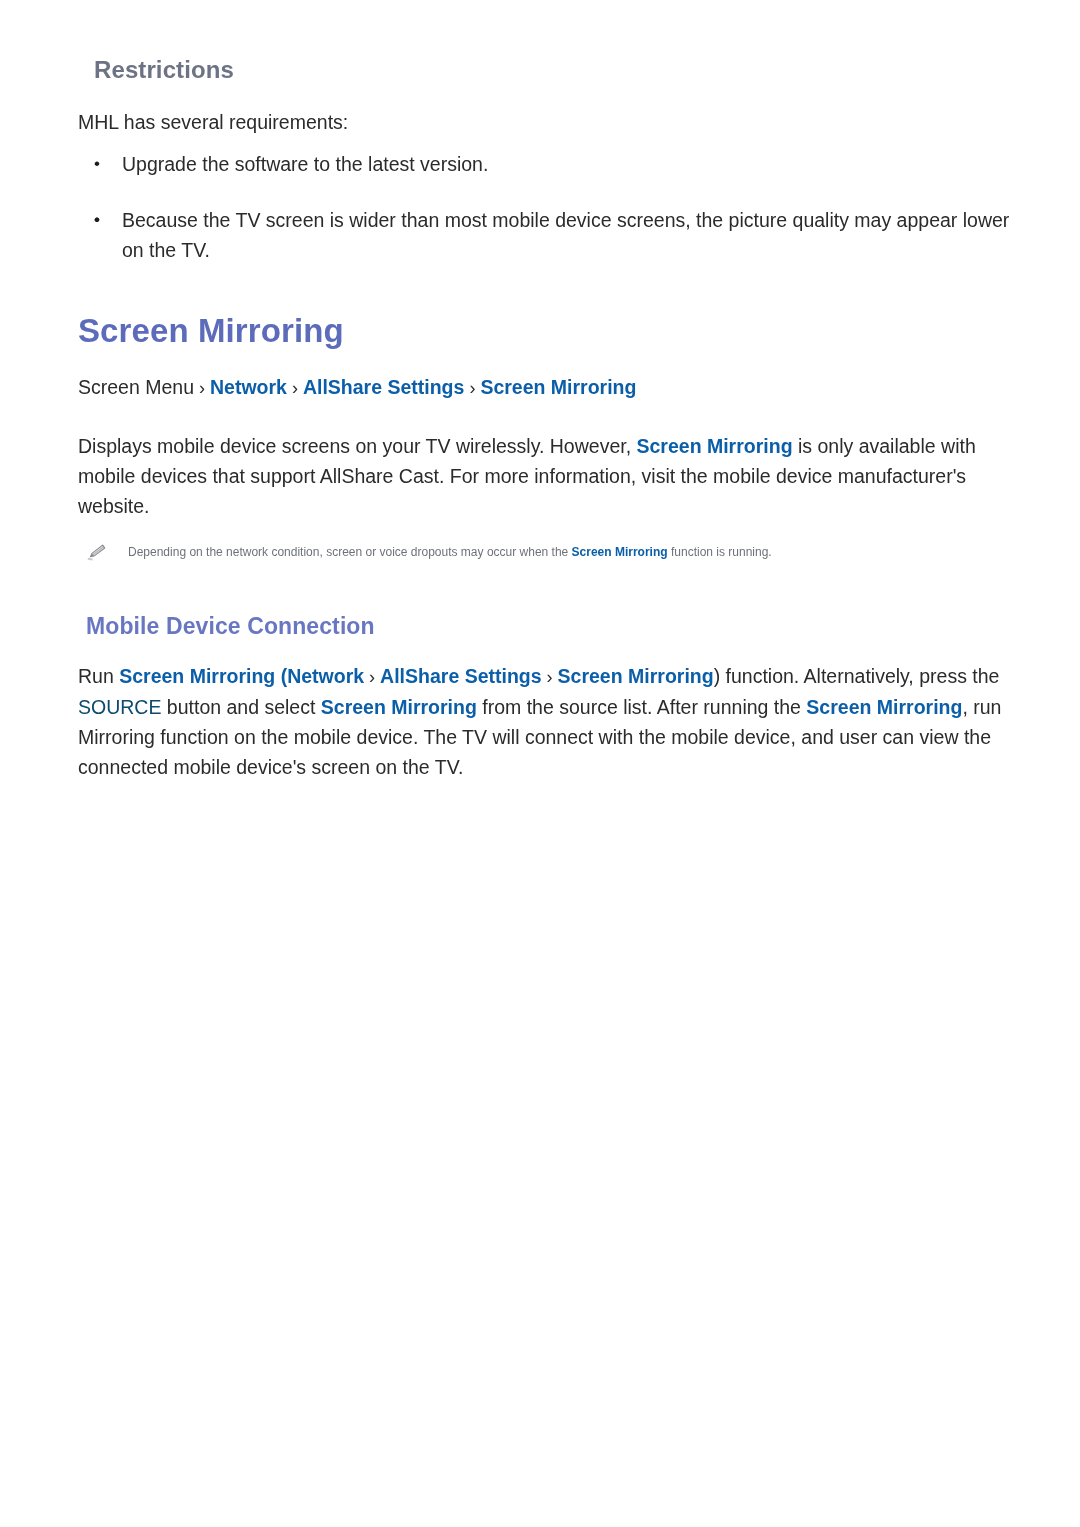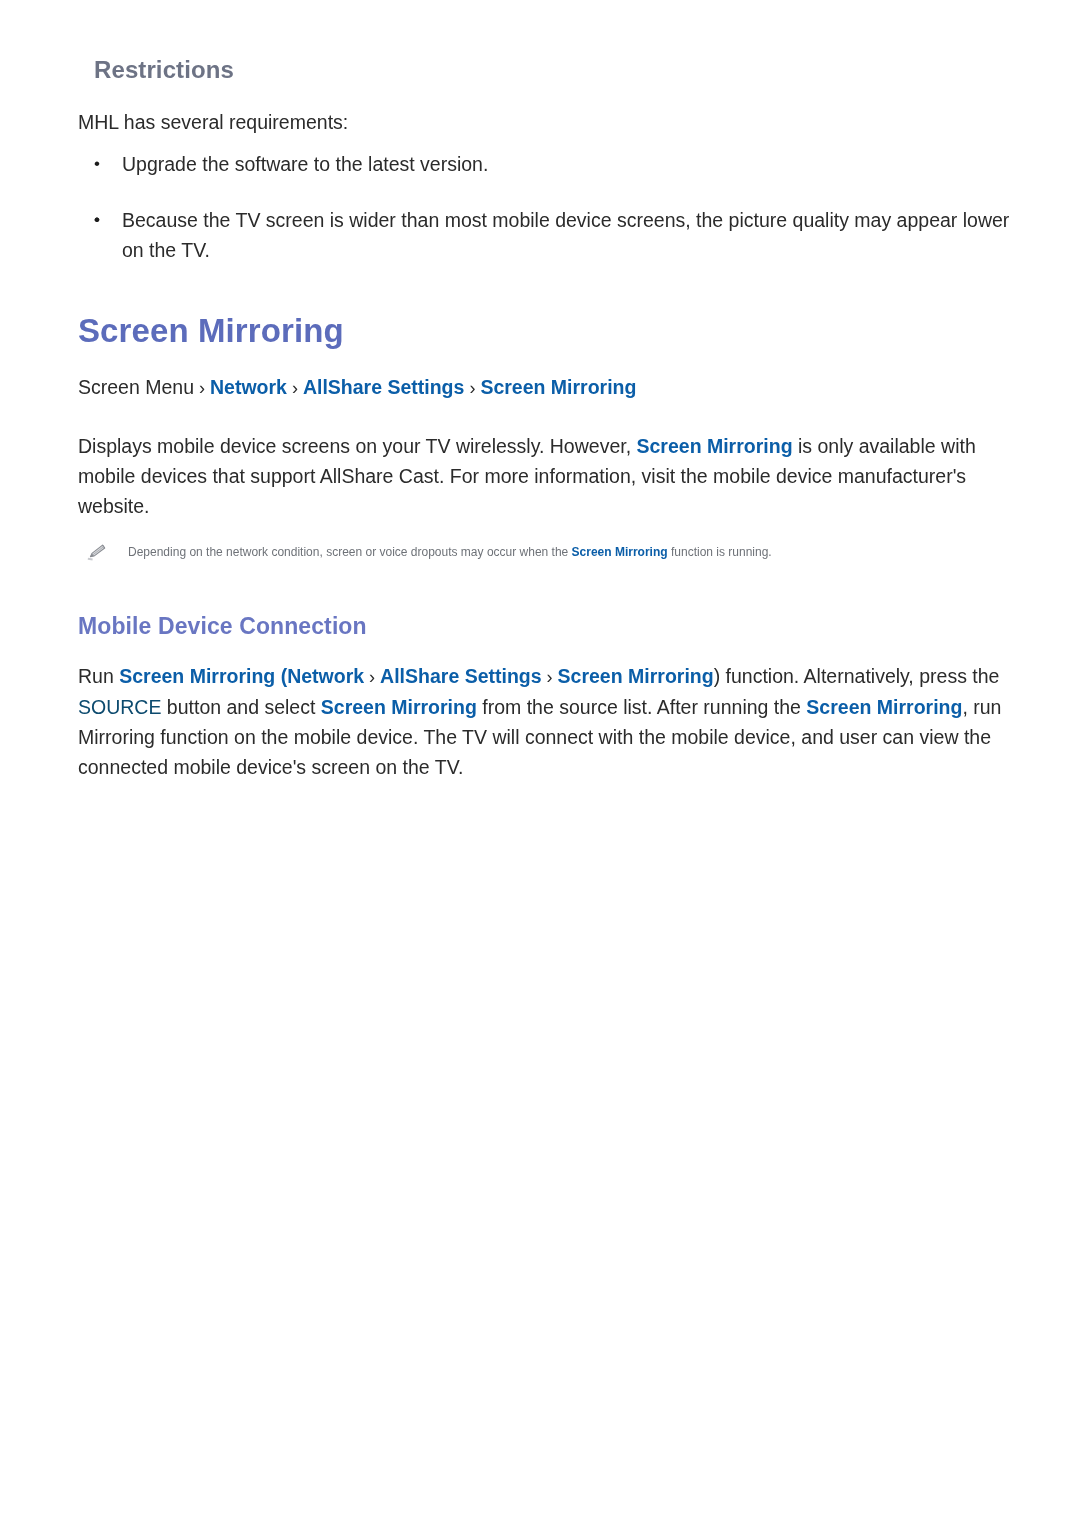--- a/index.html
+++ b/index.html
@@ -40,21 +40,21 @@
     color: #5c6cbb;
     margin: 46px 0 22px 0;
     line-height: 1.2;
     letter-spacing: 0.1px;
   }
 
   .h-section {
     font-size: 23px;
     font-weight: 700;
     color: #6976c2;
-    margin: 48px 0 20px 0;
+    margin: 48px 0 20px 8px;
     line-height: 1.2;
     letter-spacing: 0.1px;
   }
 
   
   .para {
     font-size: 19.5px;
     line-height: 30px;
     color: #2b2b2b;
     margin: 0 0 14px 0;

